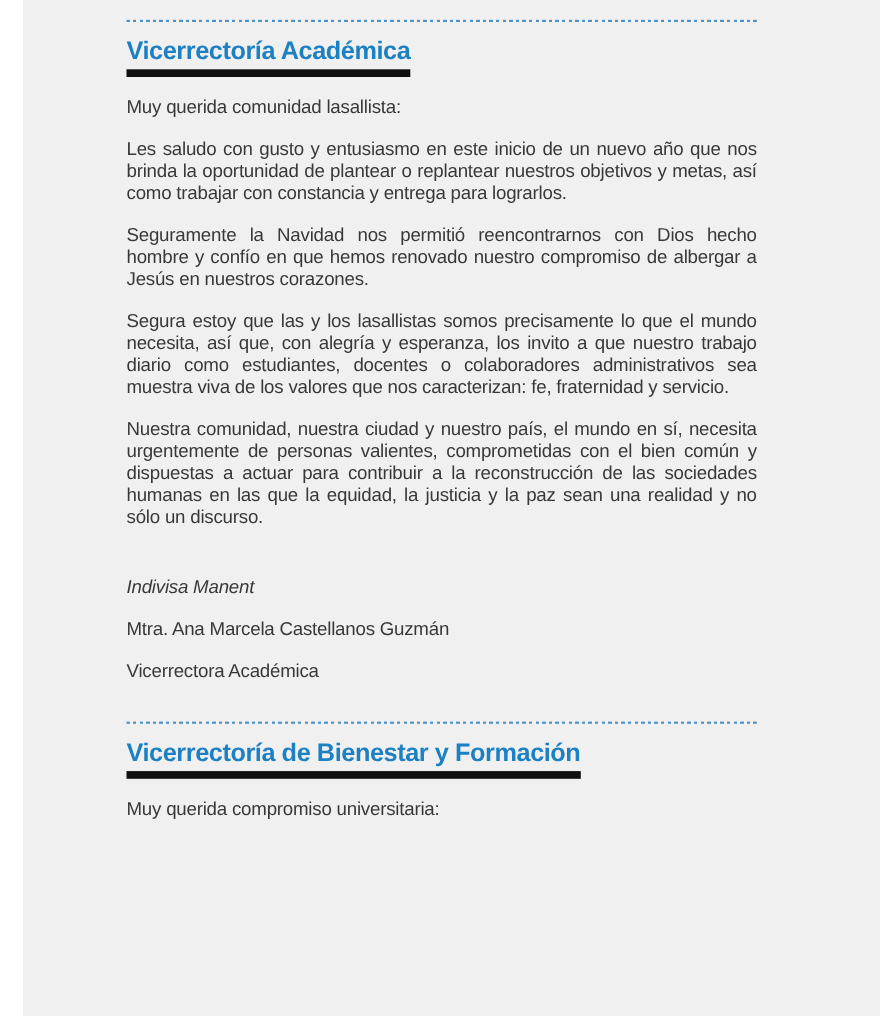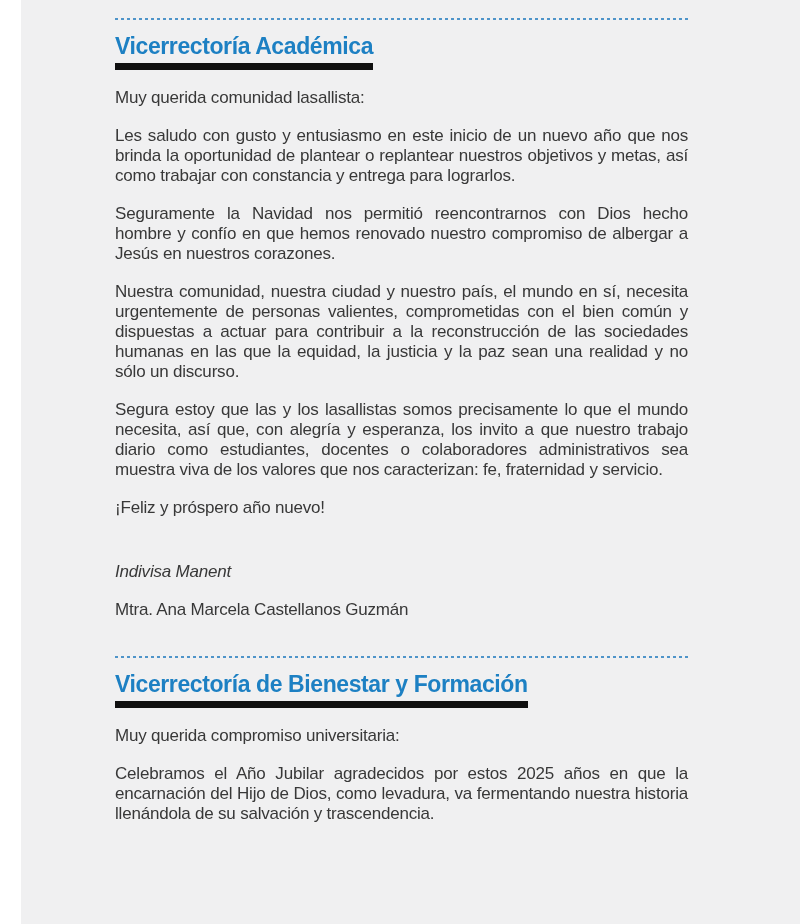--- a/index.html
+++ b/index.html
@@ -79,31 +79,30 @@
     <div class="content">
 
       <div>
         <div class="dashed-divider"></div>
         <div class="heading-row">
           <h2 class="section-heading">Vicerrectoría Académica</h2>
         </div>
         <p class="salutation">Muy querida comunidad lasallista:</p>
         <p>Les saludo con gusto y entusiasmo en este inicio de un nuevo año que nos brinda la oportunidad de plantear o replantear nuestros objetivos y metas, así como trabajar con constancia y entrega para lograrlos.</p>
         <p>Seguramente la Navidad nos permitió reencontrarnos con Dios hecho hombre y confío en que hemos renovado nuestro compromiso de albergar a Jesús en nuestros corazones.</p>
+        <p>Segura estoy que las y los lasallistas somos precisamente lo que el mundo necesita, así que, con alegría y esperanza, los invito a que nuestro trabajo diario como estudiantes, docentes o colaboradores administrativos sea muestra viva de los valores que nos caracterizan: fe, fraternidad y servicio.</p>
         <p>Nuestra comunidad, nuestra ciudad y nuestro país, el mundo en sí, necesita urgentemente de personas valientes, comprometidas con el bien común y dispuestas a actuar para contribuir a la reconstrucción de las sociedades humanas en las que la equidad, la justicia y la paz sean una realidad y no sólo un discurso.</p>
-        <p>Segura estoy que las y los lasallistas somos precisamente lo que el mundo necesita, así que, con alegría y esperanza, los invito a que nuestro trabajo diario como estudiantes, docentes o colaboradores administrativos sea muestra viva de los valores que nos caracterizan: fe, fraternidad y servicio.</p>
-        <p class="closing">¡Feliz y próspero año nuevo!</p>
         <p class="motto">Indivisa Manent</p>
         <p class="signature-name">Mtra. Ana Marcela Castellanos Guzmán</p>
+        <p class="signature-title">Vicerrectora Académica</p>
       </div>
 
       <div>
         <div class="dashed-divider divider-2"></div>
         <div class="heading-row">
           <h2 class="section-heading">Vicerrectoría de Bienestar y Formación</h2>
         </div>
         <p class="salutation">Muy querida compromiso universitaria:</p>
-        <p>Celebramos el Año Jubilar agradecidos por estos 2025 años en que la encarnación del Hijo de Dios, como levadura, va fermentando nuestra historia llenándola de su salvación y trascendencia.</p>
       </div>
 
     </div>
   </div>
 </div>
 
 </body></html>

